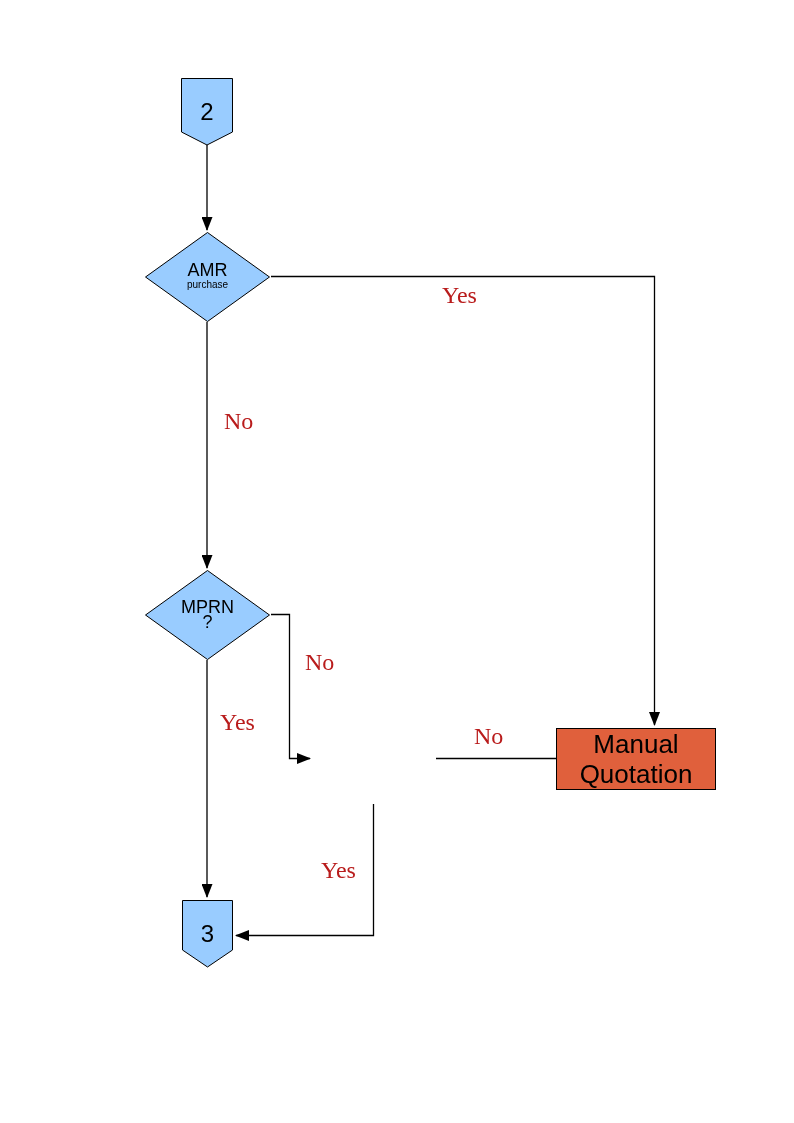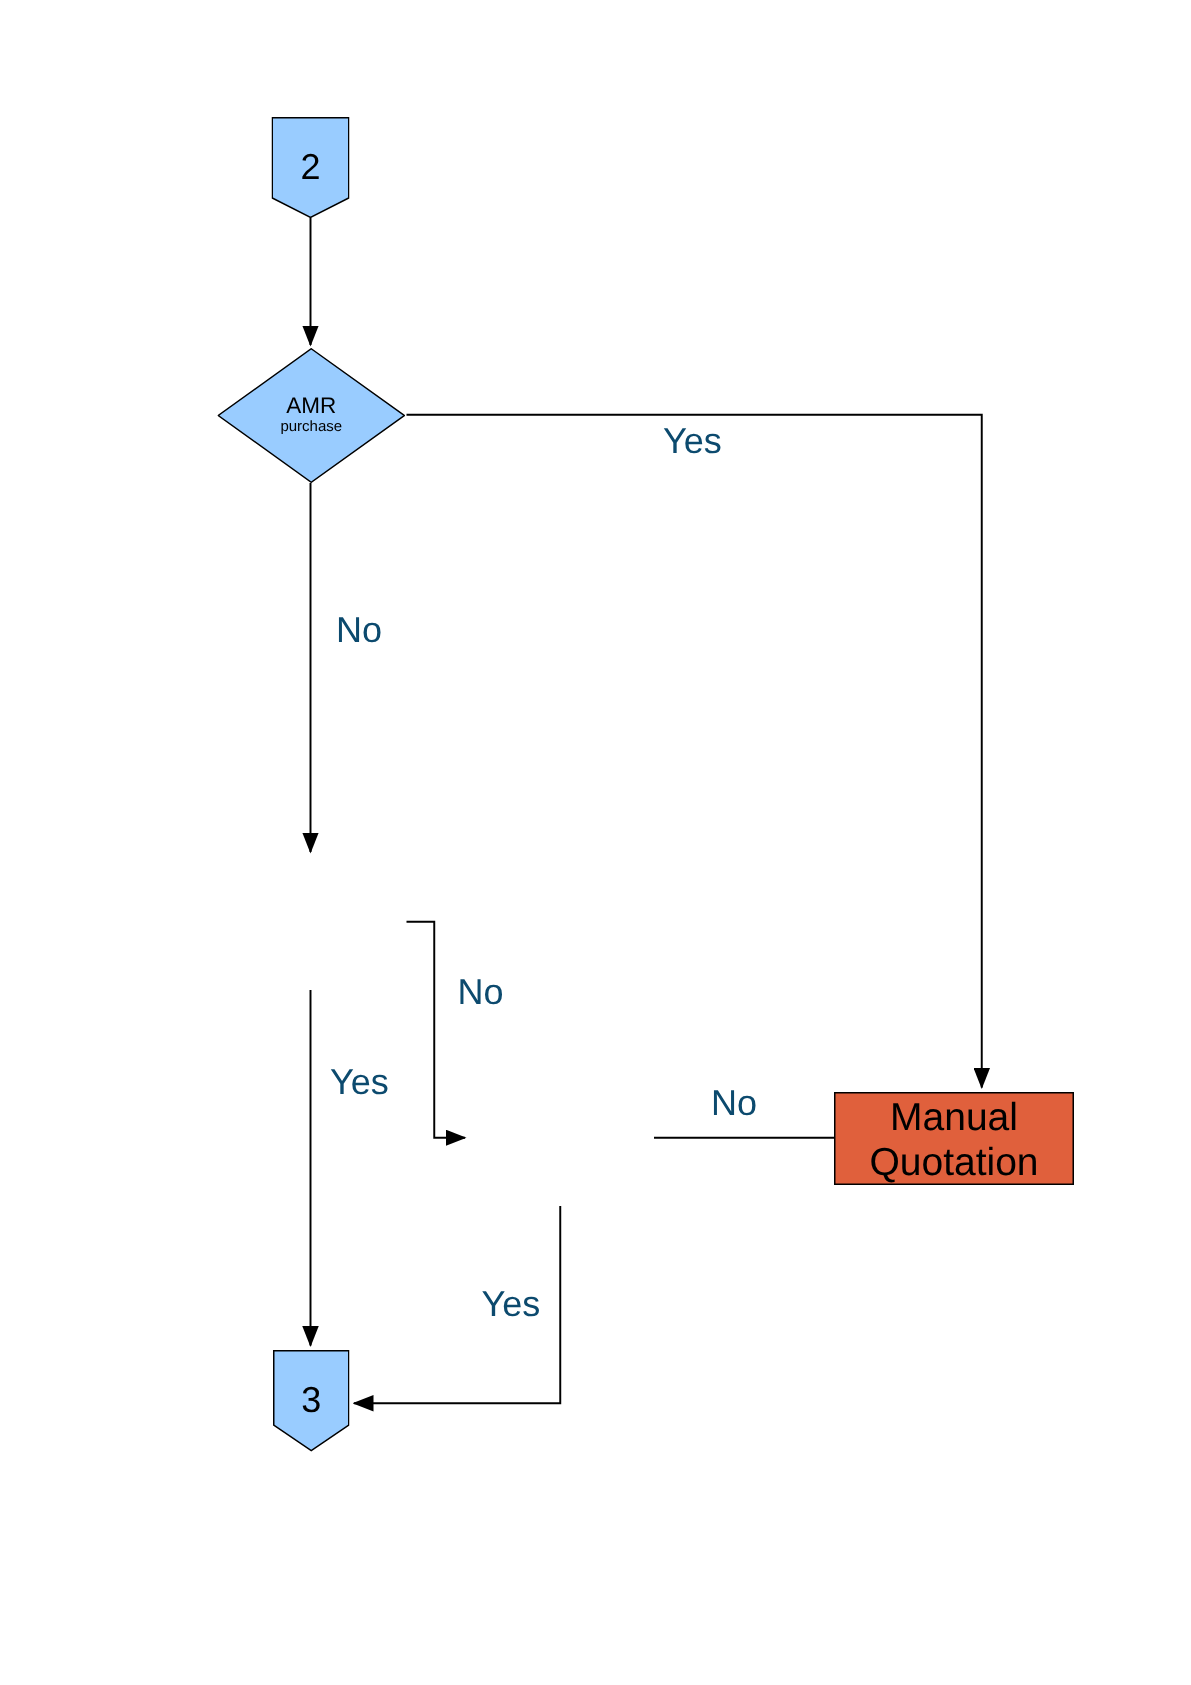--- a/index.html
+++ b/index.html
@@ -50,37 +50,38 @@
     justify-content: center;
     text-align: center;
     color: #000000;
   }
   .connector-text {
     font-size: 24px;
     line-height: 24px;
     padding-bottom: 12px; 
   }
   .diamond-main {
-    font-size: 15px;
+    font-size: 18px;
     line-height: 15px;
   }
   .diamond-sub {
     font-size: 10px;
     line-height: 13px;
   }
   .process-text {
     font-size: 26px;
     line-height: 30px;
   }
   .lbl {
     position: absolute;
     font-size: 24px;
     line-height: 26px;
-    color: #0c4a6e;
+    color: #b91c1c;
     white-space: nowrap;
+    font-family: Liberation Serif, serif;
   }
 </style>
 </head>
 <body>
 
 <div class="canvas">
 
   <svg class="edges" width="794" height="1123" viewBox="0 0 794 1123">
     <defs>
       <marker id="arrowhead" viewBox="0 0 14 11" refX="13" refY="5.5" markerUnits="userSpaceOnUse" markerWidth="14" markerHeight="11" orient="auto">
@@ -106,20 +107,29 @@
   <div class="node" style="left:145px; top:232px; width:125px; height:90px;">
     <svg width="125" height="90" viewBox="0 0 125 90">
       <polygon class="shape-outline" points="62.5,0.5 124.5,45 62.5,89.5 0.5,45" fill="#99CCFF"></polygon>
     </svg>
     <div class="node-text">
       <div class="diamond-main">AMR</div>
       <div class="diamond-sub">purchase</div>
     </div>
   </div>
 
+  <div class="node" style="left:145px; top:570px; width:125px; height:90px;">
+    <svg width="125" height="90" viewBox="0 0 125 90">
+      <polygon class="shape-outline" points="62.5,0.5 124.5,45 62.5,89.5 0.5,45" fill="#99CCFF"></polygon>
+    </svg>
+    <div class="node-text">
+      <div class="diamond-main">MPRN</div>
+      <div class="diamond-main">?</div>
+    </div>
+  </div>
 
 
   <div class="node" style="left:556px; top:728px; width:160px; height:62px;">
     <svg width="160" height="62" viewBox="0 0 160 62">
       <rect class="shape-outline" x="0.5" y="0.5" width="159" height="61" fill="#E0603C"></rect>
     </svg>
     <div class="node-text process-text">
       <div>Manual</div>
       <div>Quotation</div>
     </div>

